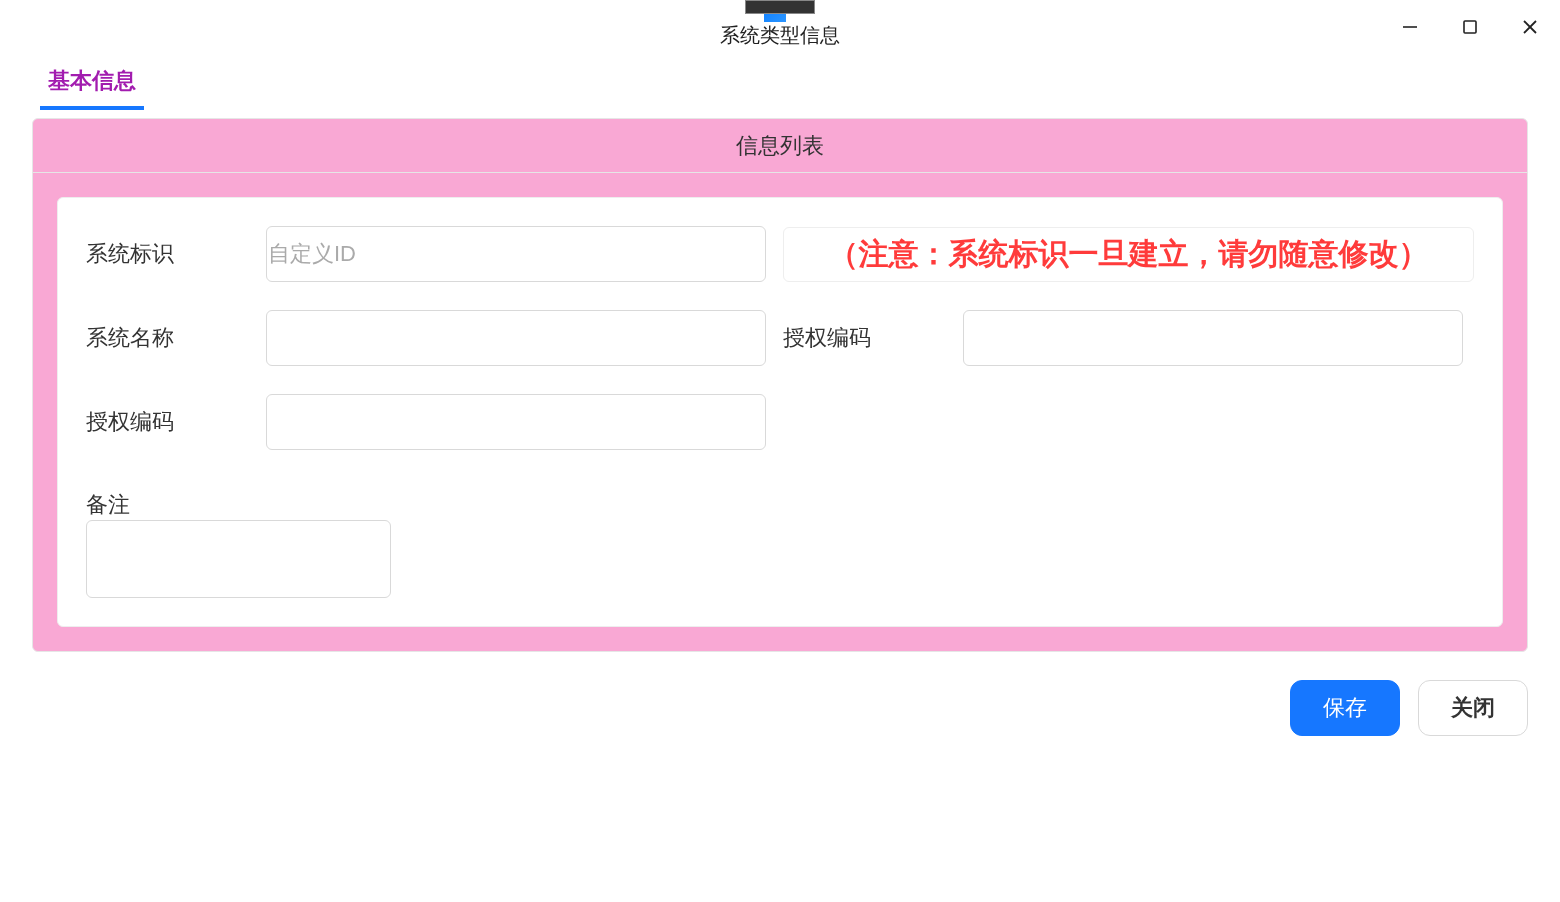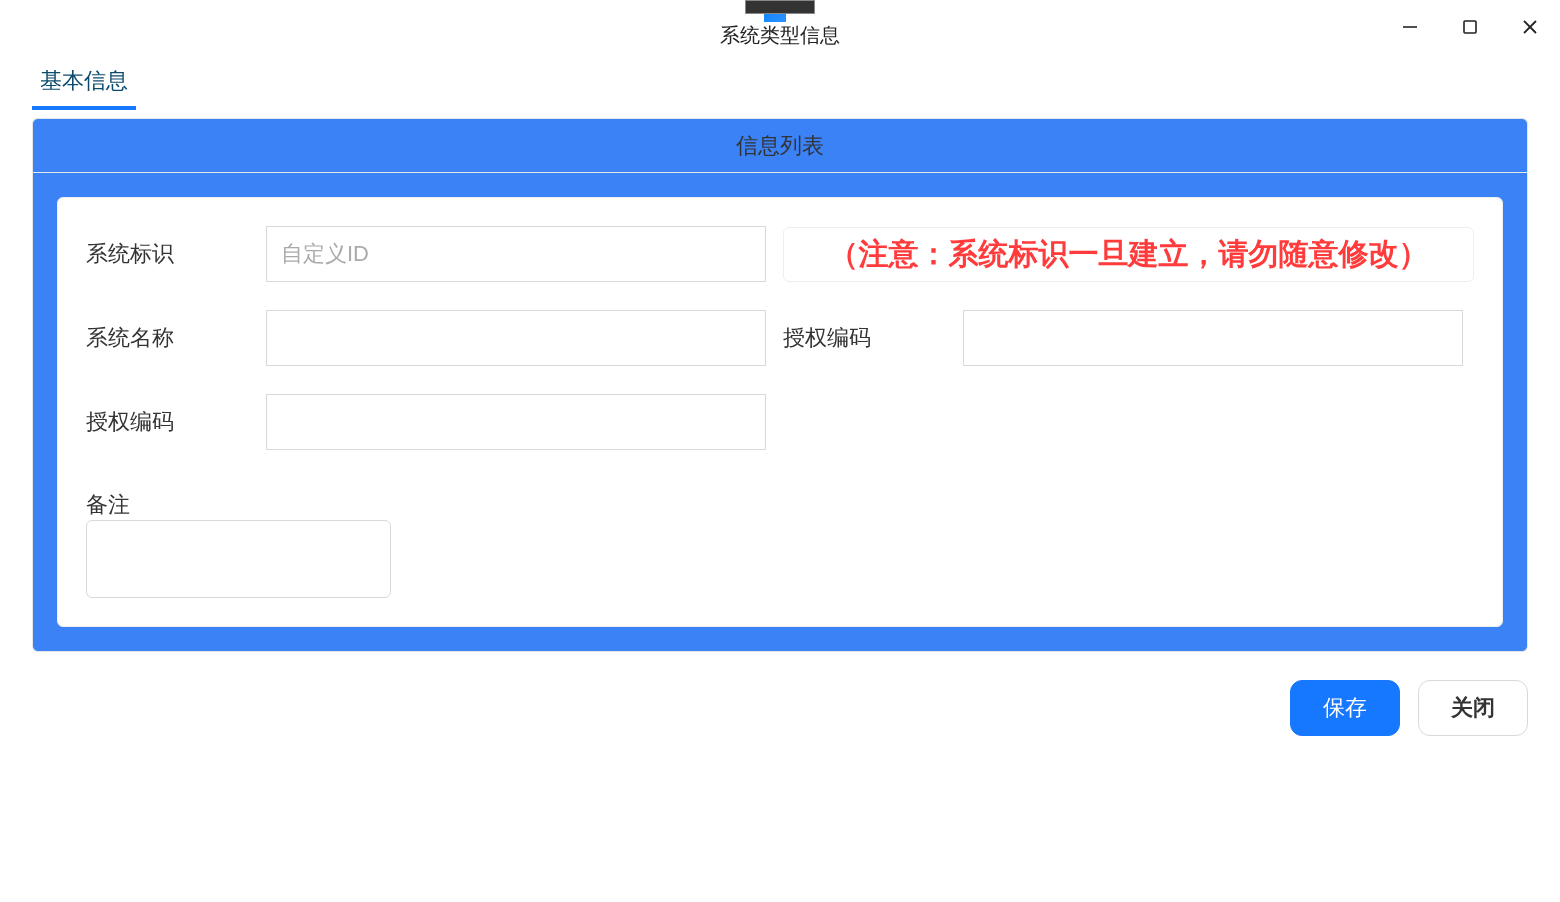--- a/index.html
+++ b/index.html
@@ -57,31 +57,32 @@
     .win-btn svg { display: block; }
 
     .tabs {
       padding: 0 32px;
       display: flex;
       border-bottom: none;
     }
     .tab {
       padding: 12px 8px 10px 8px;
       font-size: 22px;
-      color: #0c4a6e;
+      color: #a21caf;
       border-bottom: 4px solid #1677ff;
       cursor: pointer;
-      font-weight: 400;
+      font-weight: 700;
+      margin-left: 8px;
     }
 
     .panel {
       margin: 8px 32px 0 32px;
       border: 1px solid #e6e6e6;
       border-radius: 6px;
-      background: #3b82f6;
+      background: #f9a8d4;
     }
     .panel-header {
       height: 54px;
       display: flex;
       align-items: center;
       justify-content: center;
       font-size: 22px;
       color: #333;
       border-bottom: 1px solid #e6e6e6;
     }
@@ -109,22 +110,22 @@
     .label {
       width: 180px;
       font-size: 22px;
       color: #333;
       flex-shrink: 0;
     }
     .input {
       flex: 1;
       height: 56px;
       border: 1px solid #d9d9d9;
-      border-radius: 0;
-      padding: 0 14px;
+      border-radius: 6px;
+      padding: 0 1px;
       font-size: 22px;
       color: #333;
       font-family: inherit;
       outline: none;
     }
     .input::placeholder { color: #aaa; }
     .note-box {
       flex: 1;
       height: 55px;
       border: 1px solid #eee;

